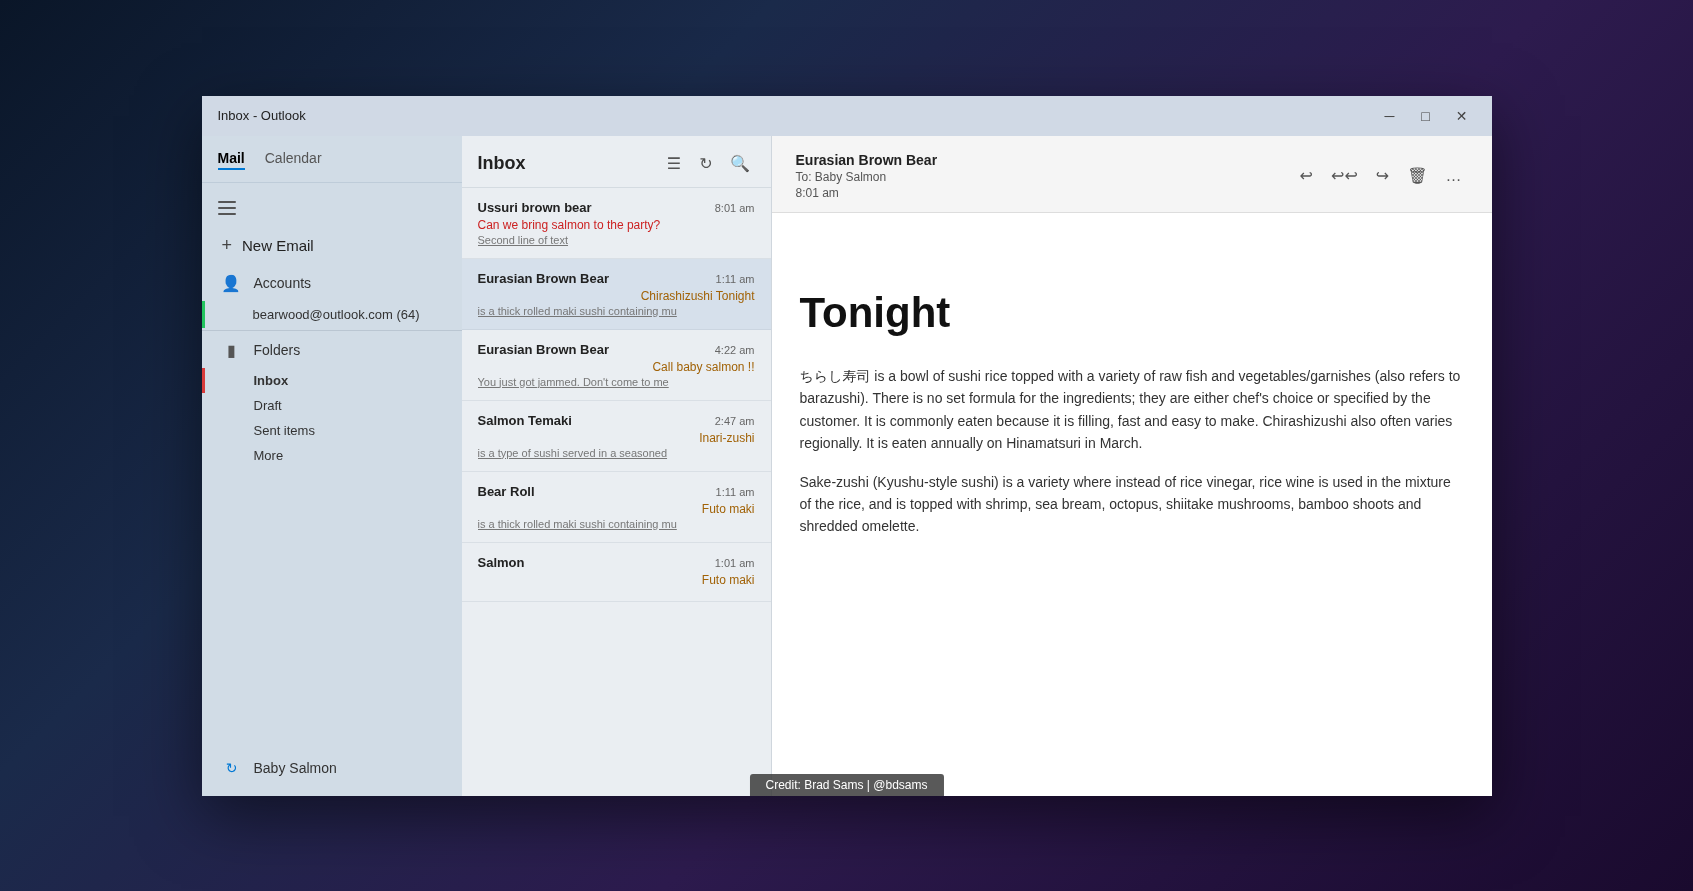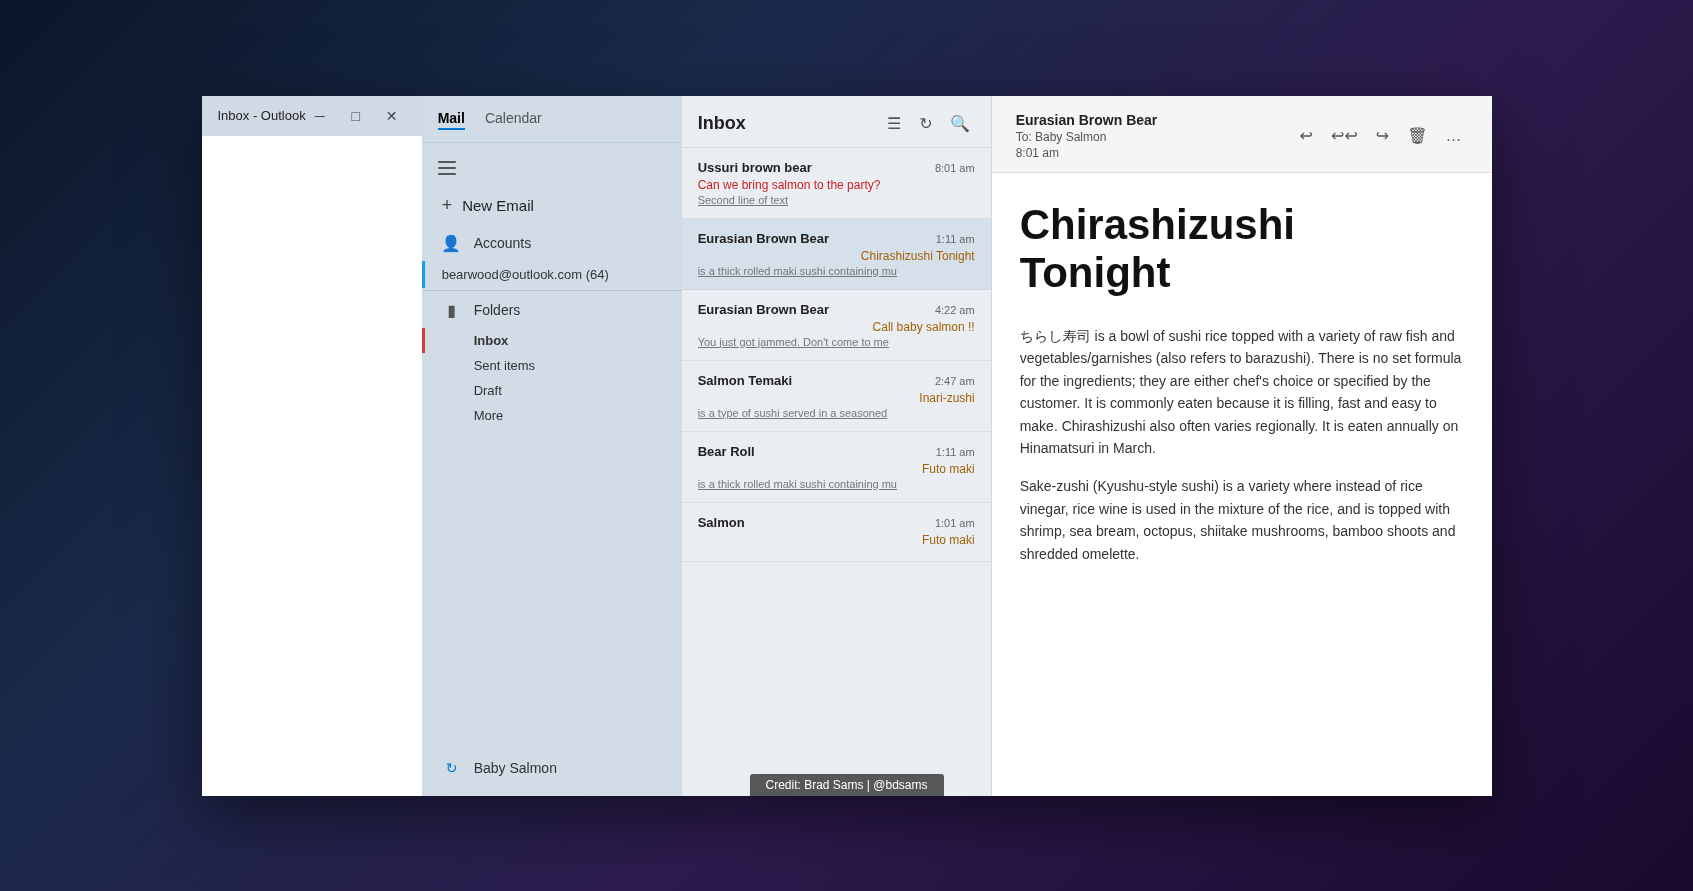--- a/index.html
+++ b/index.html
@@ -11,21 +11,21 @@
       align-items: center;
       justify-content: center;
       font-family: 'Segoe UI', Arial, sans-serif;
       overflow: hidden;
     }
     .app-window {
       width: 1290px;
       height: 700px;
       background: #fff;
       display: flex;
-      flex-direction: row;
+      flex-direction: column;
       box-shadow: 0 20px 60px rgba(0,0,0,0.5);
       position: relative;
     }
     .title-bar {
       display: flex;
       align-items: center;
       justify-content: space-between;
       padding: 0 16px;
       height: 40px;
       background: rgba(200,210,225,0.85);
@@ -136,22 +136,22 @@
     .account-email {
       display: flex;
       align-items: center;
       gap: 8px;
       padding: 6px 20px 6px 36px;
       cursor: pointer;
       font-size: 13px;
       color: #333;
     }
     .account-email.active {
-      border-left: 3px solid #0ea5e9;
-      padding-left: 17px;
+      border-left: 3px solid #22c55e;
+      padding-left: 48px;
     }
     .account-email-secondary {
       padding: 4px 20px 8px 52px;
       font-size: 12px;
       color: #666;
     }
     .sidebar-folders {
       display: flex;
       align-items: center;
       gap: 12px;
@@ -400,24 +400,24 @@
 
       <div class="sidebar-folders">
         <span class="sidebar-item-icon">▮</span>
         <span>Folders</span>
       </div>
 
       <div class="sidebar-folder-item active">
         <span>Inbox</span>
       </div>
       <div class="sidebar-folder-item">
+        <span>Draft</span>
+      </div>
+      <div class="sidebar-folder-item">
         <span>Sent items</span>
-      </div>
-      <div class="sidebar-folder-item">
-        <span>Draft</span>
       </div>
 
       <div class="sidebar-folder-item">
         <span>More</span>
       </div>
 
       <div class="baby-salmon-item">
         <span class="sidebar-item-icon" style="color:#0078d4; font-size:14px;">↻</span>
         <span>Baby Salmon</span>
       </div>
@@ -502,21 +502,21 @@
           <button class="reading-toolbar-btn">↩</button>
           <button class="reading-toolbar-btn">↩↩</button>
           <button class="reading-toolbar-btn">↪</button>
           <button class="reading-toolbar-btn">🗑</button>
           <button class="reading-toolbar-btn">…</button>
         </div>
       </div>
 
       <div class="reading-content">
         <div class="email-big-title">
-          <span>Chirashizushi</span><br>
+          <br>
           <span>Tonight</span>
         </div>
         <p class="email-body-text">ちらし寿司 is a bowl of sushi rice topped with a variety of raw fish and vegetables/garnishes (also refers to barazushi). There is no set formula for the ingredients; they are either chef's choice or specified by the customer. It is commonly eaten because it is filling, fast and easy to make. Chirashizushi also often varies regionally. It is eaten annually on Hinamatsuri in March.</p>
         <p class="email-body-text">Sake-zushi (Kyushu-style sushi) is a variety where instead of rice vinegar, rice wine is used in the mixture of the rice, and is topped with shrimp, sea bream, octopus, shiitake mushrooms, bamboo shoots and shredded omelette.</p>
       </div>
     </div>
   </div>
 
   <div class="credit-bar">Credit: Brad Sams | @bdsams</div>
 </div>

